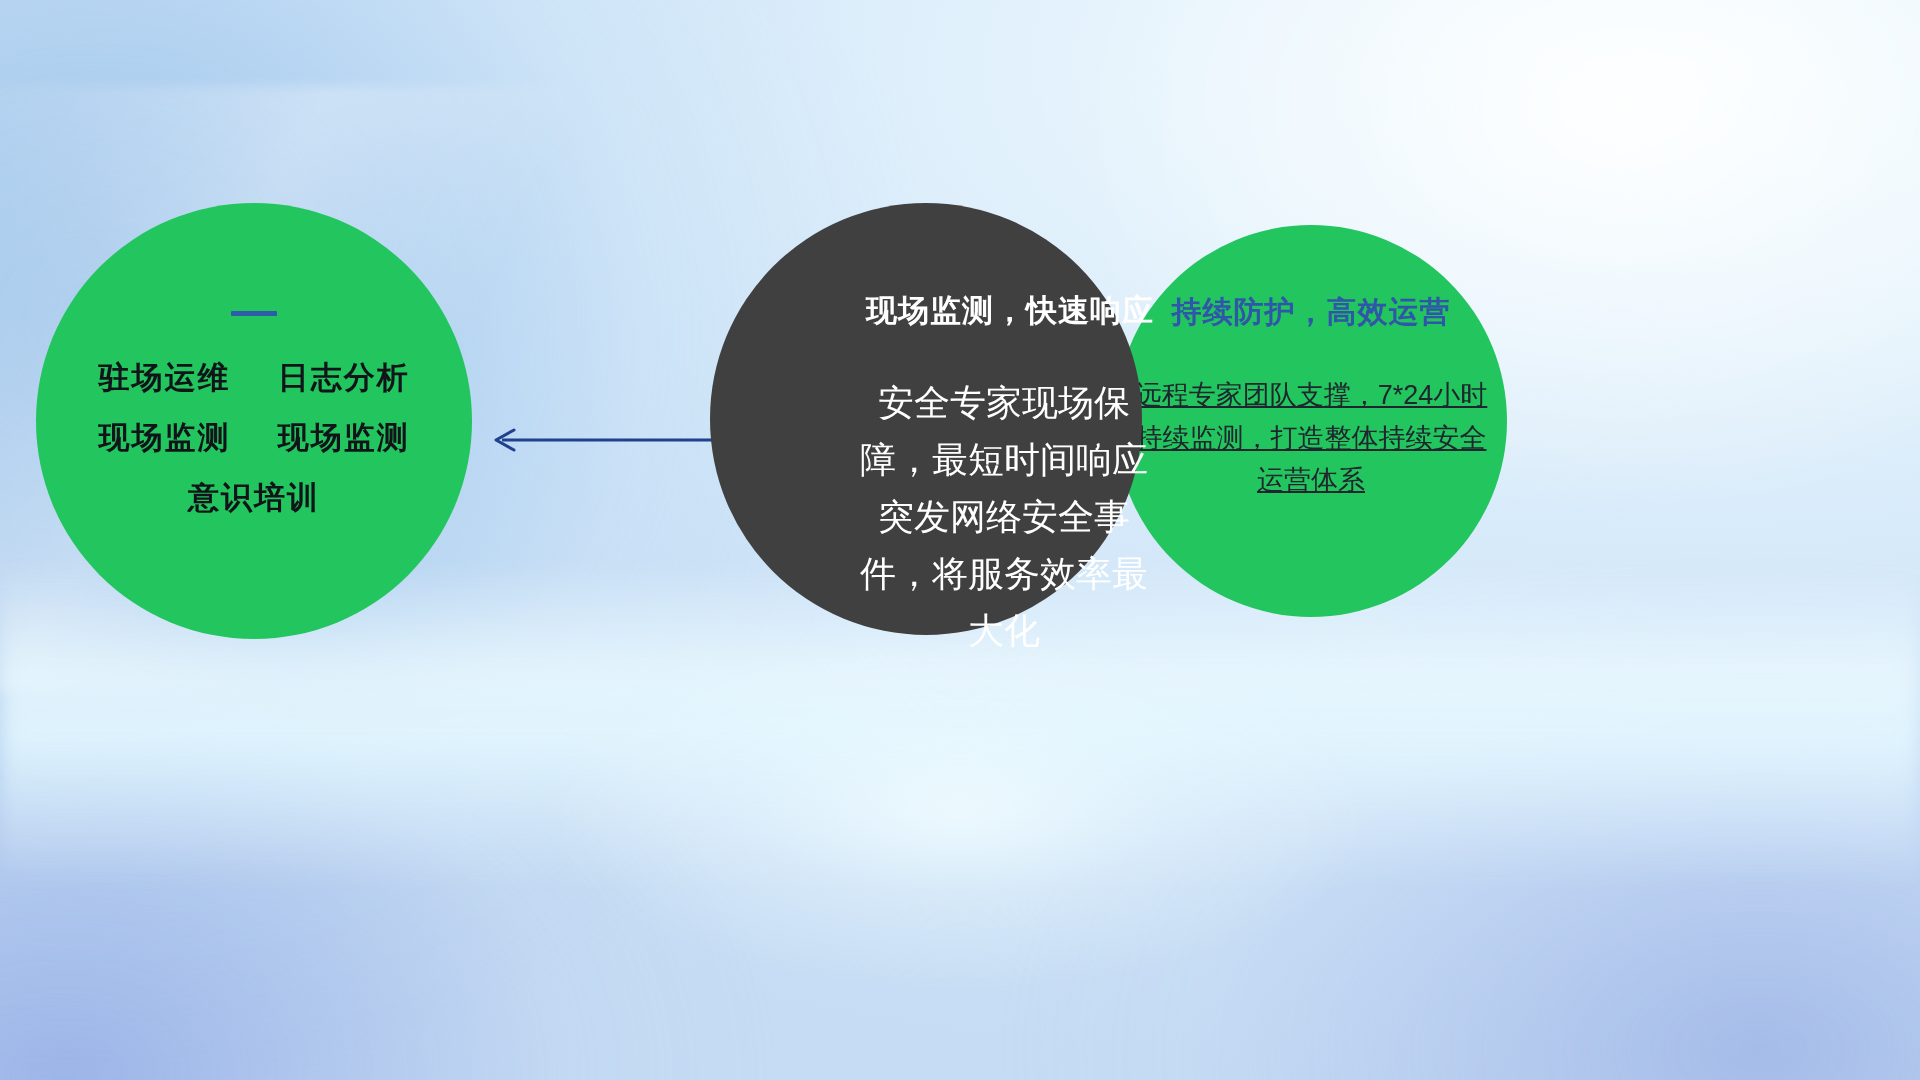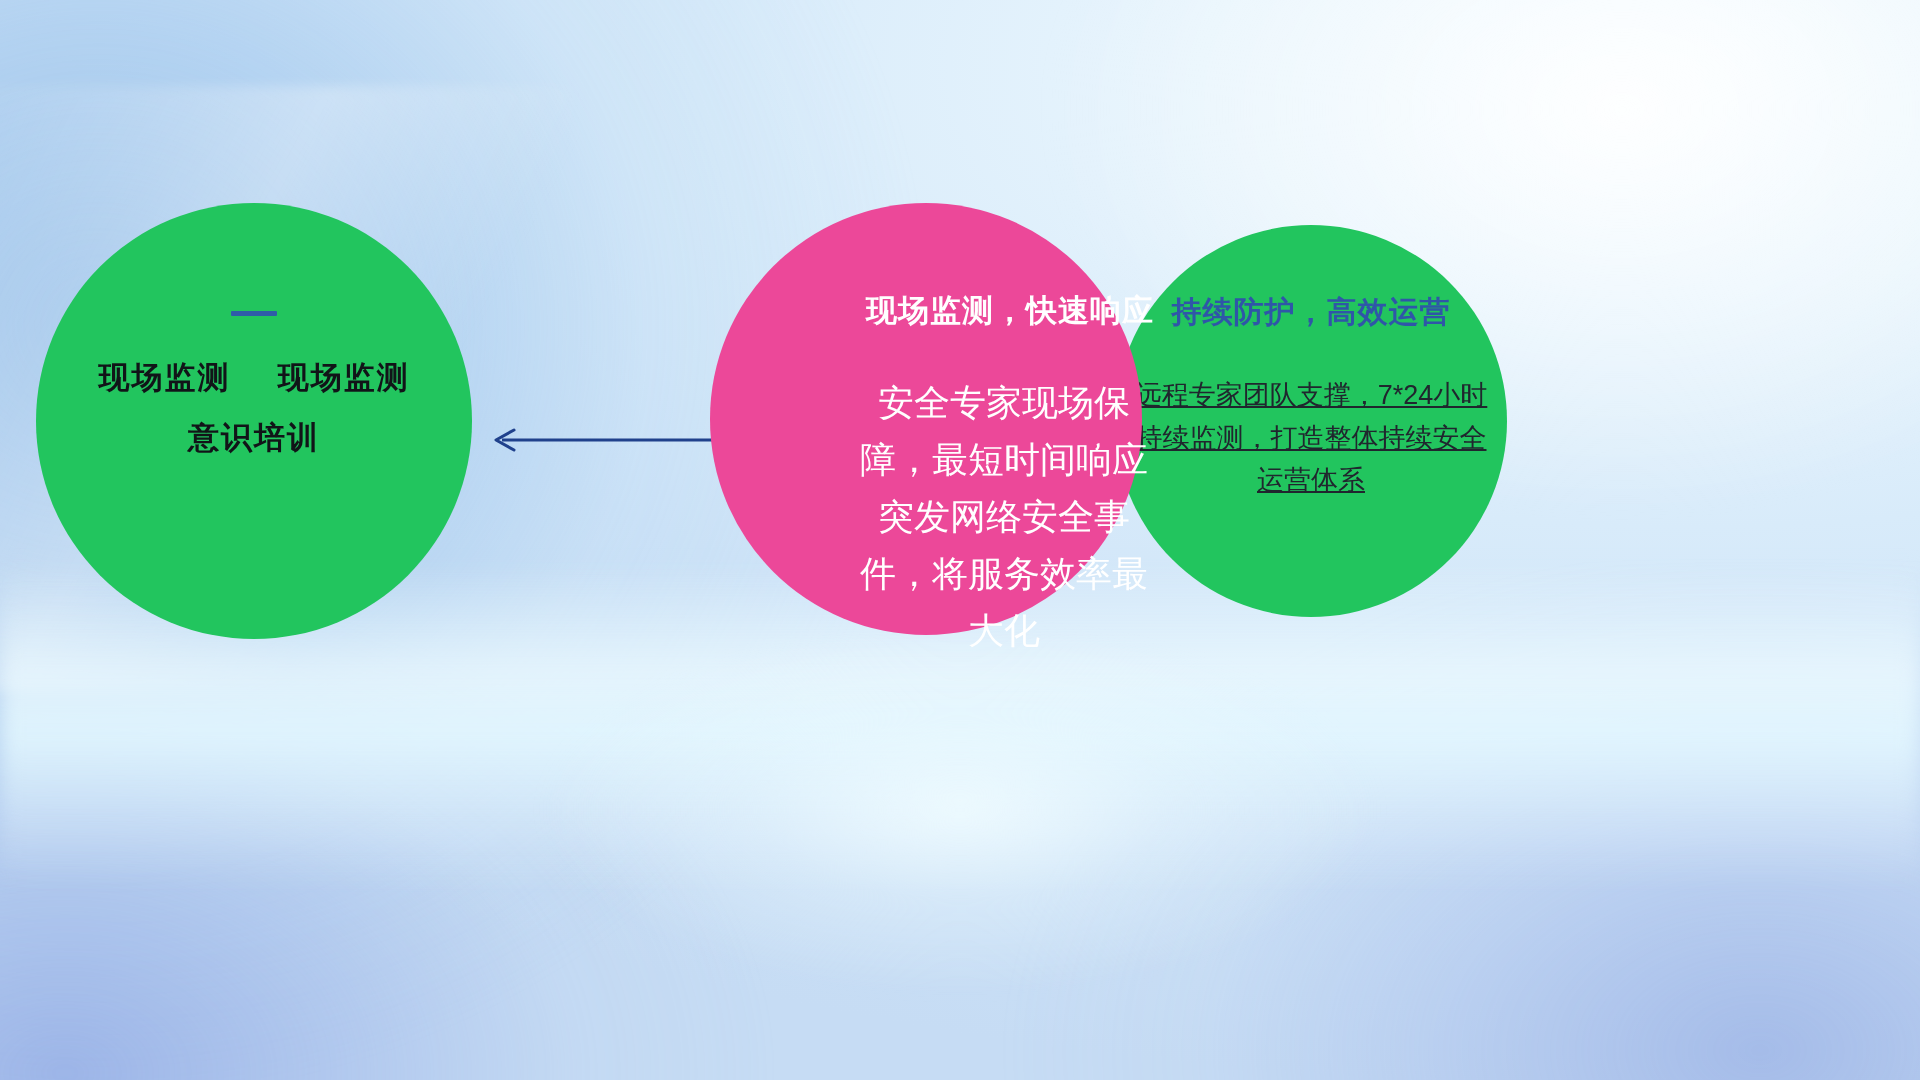--- a/index.html
+++ b/index.html
@@ -135,21 +135,21 @@
     display: inline-block;
     width: 26px;
   }
 
   
   #circle-mid {
     left: 710px;
     top: 203px;
     width: 432px;
     height: 432px;
-    background: #ec4899;
+    background: #404040;
     z-index: 3;
     padding-top: 92px;
   }
   #circle-mid .heading {
     color: #ffffff;
     font-weight: bold;
     font-size: 31px;
     letter-spacing: 1px;
     line-height: 1.0;
     white-space: nowrap;
@@ -220,20 +220,25 @@
   <div class="bg-glow-c"></div>
 
   <svg id="arrow" viewBox="0 0 230 44">
     <line x1="228" y1="22" x2="14" y2="22" stroke="#20418c" stroke-width="3"></line>
     <polyline points="26,12 8,22 26,32" fill="none" stroke="#20418c" stroke-width="3" stroke-linecap="round" stroke-linejoin="round"></polyline>
   </svg>
 
   <div class="circle circle-white" id="circle-left">
     <div class="dash"></div>
 
+    <div class="left-line">
+      <span>驻场运维</span>
+      <span class="gap"></span>
+      <span>日志分析</span>
+    </div>
 
     <div class="left-line">
       <span>现场监测</span>
       <span class="gap"></span>
       <span>现场监测</span>
     </div>
 
     <div class="left-line last">
       <span>意识培训</span>
     </div>

